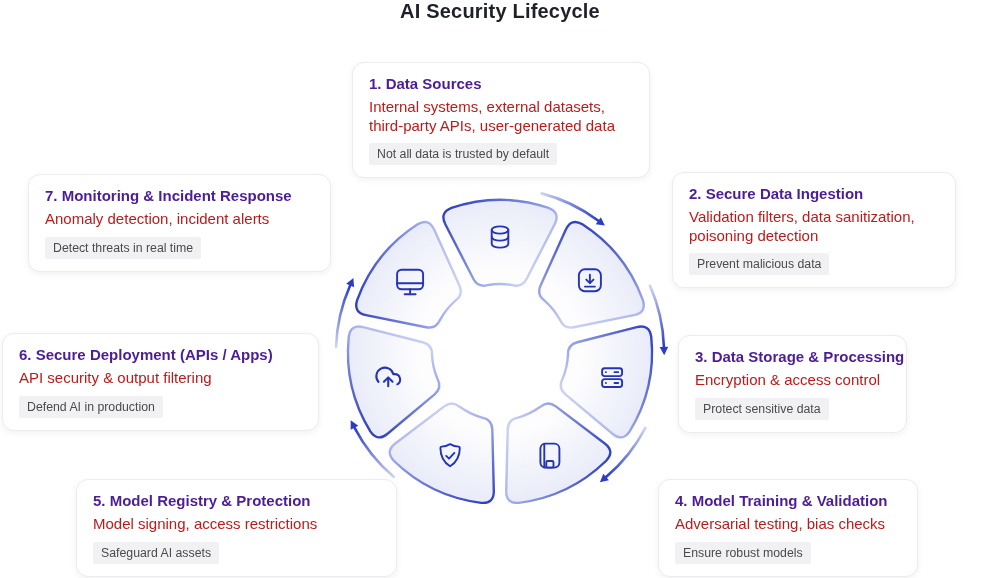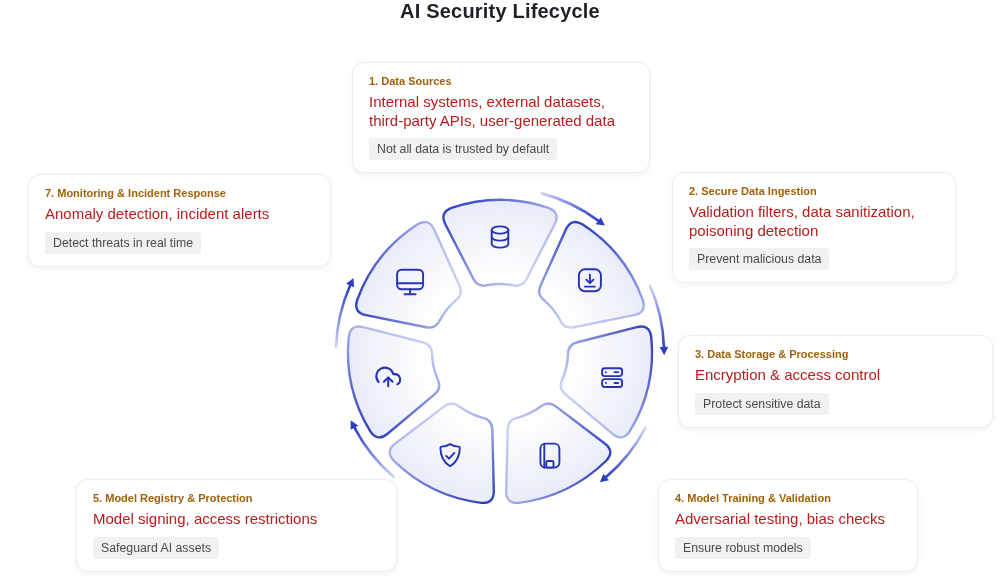--- a/index.html
+++ b/index.html
@@ -2,27 +2,27 @@
 <html><head>
 <meta charset="utf-8">
 <style>
   html,body{margin:0;padding:0;background:#ffffff;}
   body{font-family:"Liberation Sans", sans-serif;}
   .stage{position:relative;width:1000px;height:578px;background:#ffffff;overflow:hidden;}
   .page-title{position:absolute;left:0;right:0;top:0;margin:0;text-align:center;
     font-size:20px;font-weight:700;color:#1e2128;letter-spacing:0.2px;}
   .card{position:absolute;background:#ffffff;border:1px solid #ececef;border-radius:12px;
     padding:12px 16px 12px;box-sizing:border-box;box-shadow:0 2px 6px rgba(30,34,60,0.06);}
-  .card h2{margin:0 0 6px;font-size:11px;font-weight:700;color:#a16207;white-space:nowrap;}
+  .card h2{margin:0 0 6px;font-size:15px;font-weight:700;color:#4c1d95;white-space:nowrap;}
   .card p{margin:0 0 8px;font-size:15px;line-height:1.24;color:#b91c1c;}
   .badge{display:inline-block;font-size:12.3px;color:#4b4b4d;background:#f1f1f3;
     padding:4px 8px;border-radius:2px;line-height:1.15;}
   .c1{left:352px;top:62px;width:298px;}
   .c2{left:672px;top:172px;width:284px;}
-  .c3{left:678px;top:335px;width:315px;}
+  .c3{left:678px;top:335px;width:229px;}
   .c4{left:658px;top:479px;width:260px;}
   .c5{left:76px;top:479px;width:321px;}
   .c6{left:2px;top:333px;width:317px;}
   .c7{left:28px;top:174px;width:303px;}
   .wheel{position:absolute;left:310px;top:162px;width:380px;height:380px;}
 </style>
 </head>
 <body>
 
 <div class="stage">
@@ -52,20 +52,25 @@
     <p>Adversarial testing, bias checks</p>
     <span class="badge">Ensure robust models</span>
   </section>
 
   <section class="card c5">
     <h2>5. Model Registry &amp; Protection</h2>
     <p>Model signing, access restrictions</p>
     <span class="badge">Safeguard AI assets</span>
   </section>
 
+  <section class="card c6">
+    <h2>6. Secure Deployment (APIs / Apps)</h2>
+    <p>API security &amp; output filtering</p>
+    <span class="badge">Defend AI in production</span>
+  </section>
 
   <section class="card c7">
     <h2>7. Monitoring &amp; Incident Response</h2>
     <p>Anomaly detection, incident alerts</p>
     <span class="badge">Detect threats in real time</span>
   </section>
 
   <div class="wheel">
     <svg id="wheel-svg" width="380" height="380" viewBox="0 0 380 380">
         <defs>

